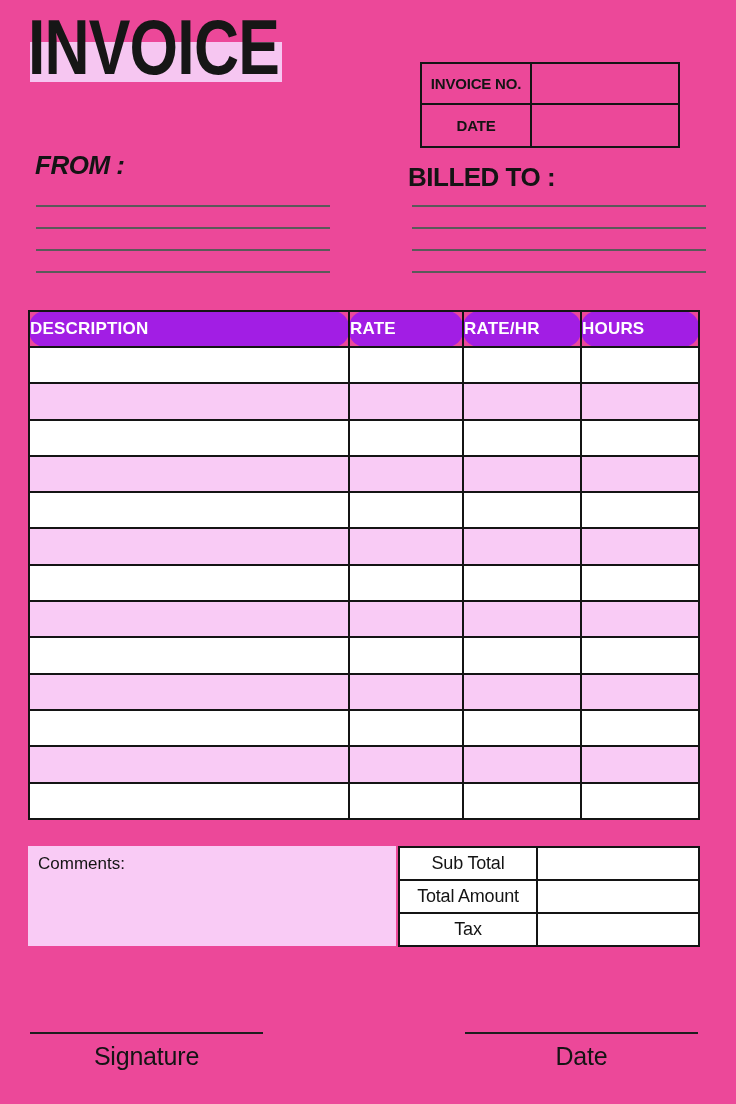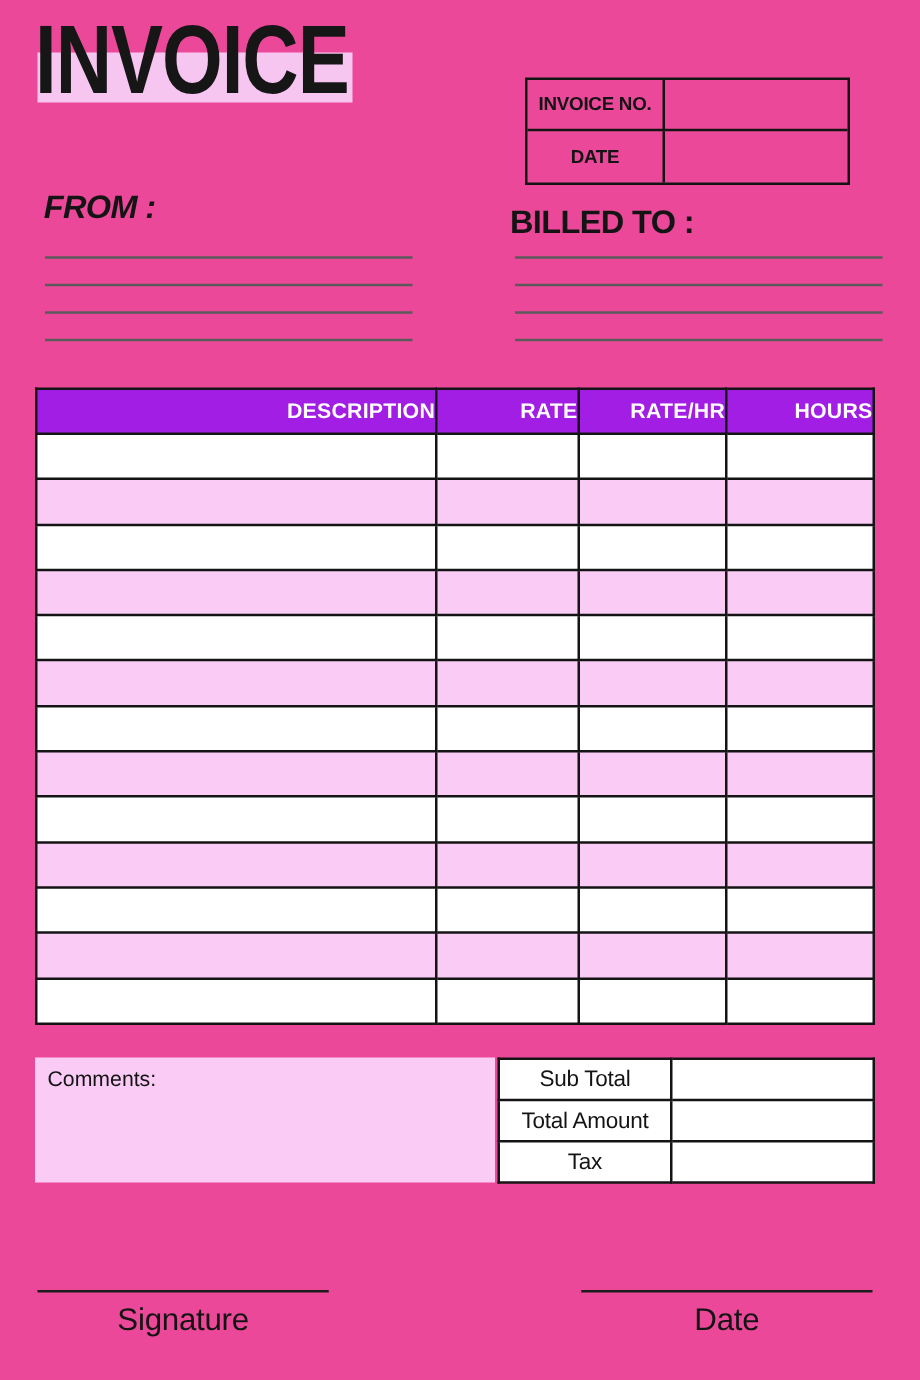--- a/index.html
+++ b/index.html
@@ -33,21 +33,21 @@
   .rule { position:absolute; width:294px; height:0; border-top:2px solid var(--rule); }
 
   
   .invoice-table {
     position:absolute; left:28px; top:310px; width:670px;
     border-collapse:collapse; table-layout:fixed;
   }
   .invoice-table th, .invoice-table td { border:2px solid var(--ink); }
   .invoice-table th {
     background:var(--purple); color:#fff; font-size:17px; font-weight:700;
-    letter-spacing:0.2px; height:36px; text-align:right;
+    letter-spacing:0.2px; height:36px; text-align:left;border-radius:16px;
   }
   .invoice-table td { height:36.3px; background:#fff; }
   .invoice-table tbody tr:nth-child(even) td { background:var(--pink); }
   .c-desc { width:320px; } .c-hours { width:114px; } .c-rate { width:118px; } .c-amount { width:118px; }
 
   
   .comments-box {
     position:absolute; left:28px; top:846px; width:368px; height:100px;
     background:var(--pink); padding:8px 10px; font-size:17px;
   }

